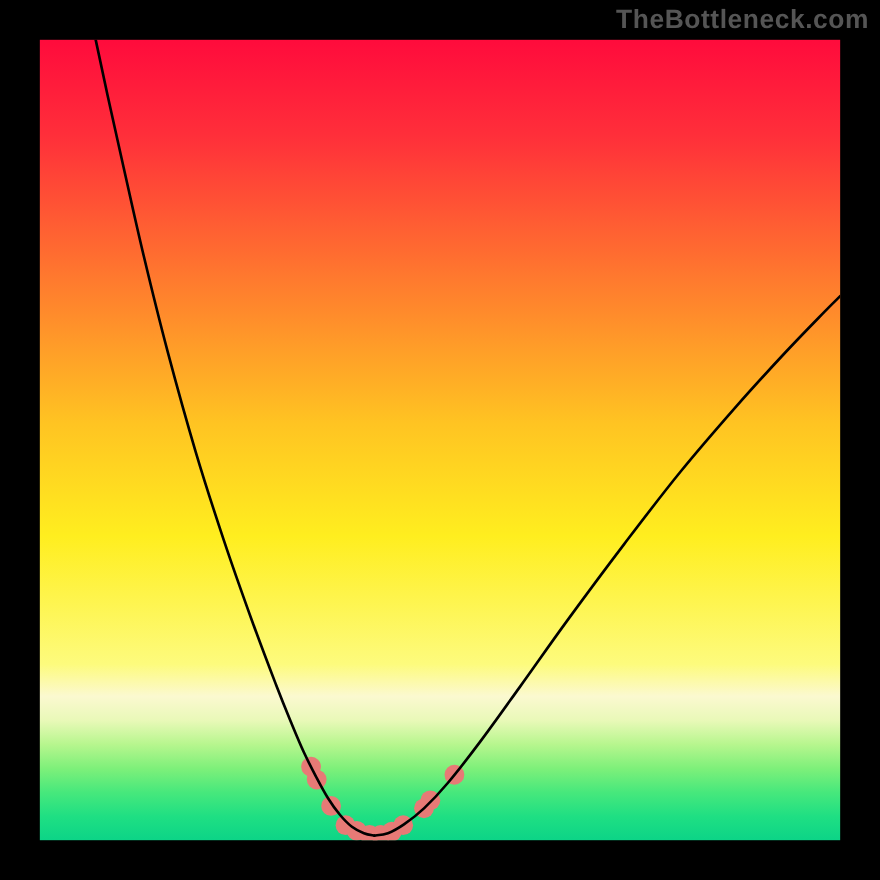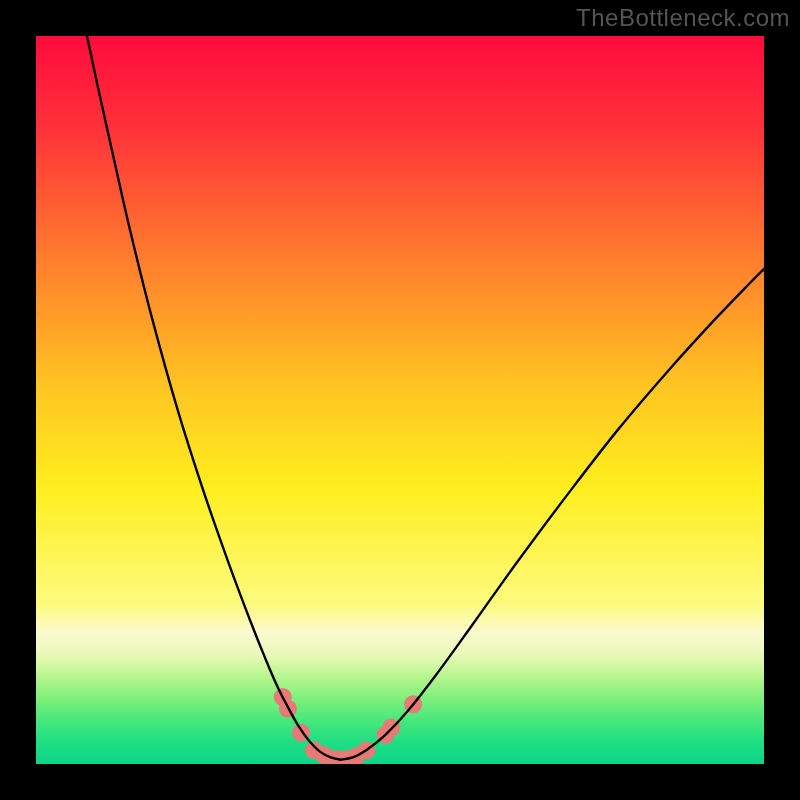--- a/index.html
+++ b/index.html
@@ -15,21 +15,21 @@
     width: 800px;
     height: 800px;
     background: #000;
   }
   .watermark {
     position: absolute;
     top: 4px;
     right: 10px;
     color: #555;
     font-size: 24px;
-    font-weight: 400;
+    font-weight: 700;
     letter-spacing: 0.5px;
     user-select: none;
   }
   .plot {
     position: absolute;
     left: 36px;
     top: 36px;
     width: 728px;
     height: 728px;
     overflow: hidden;

